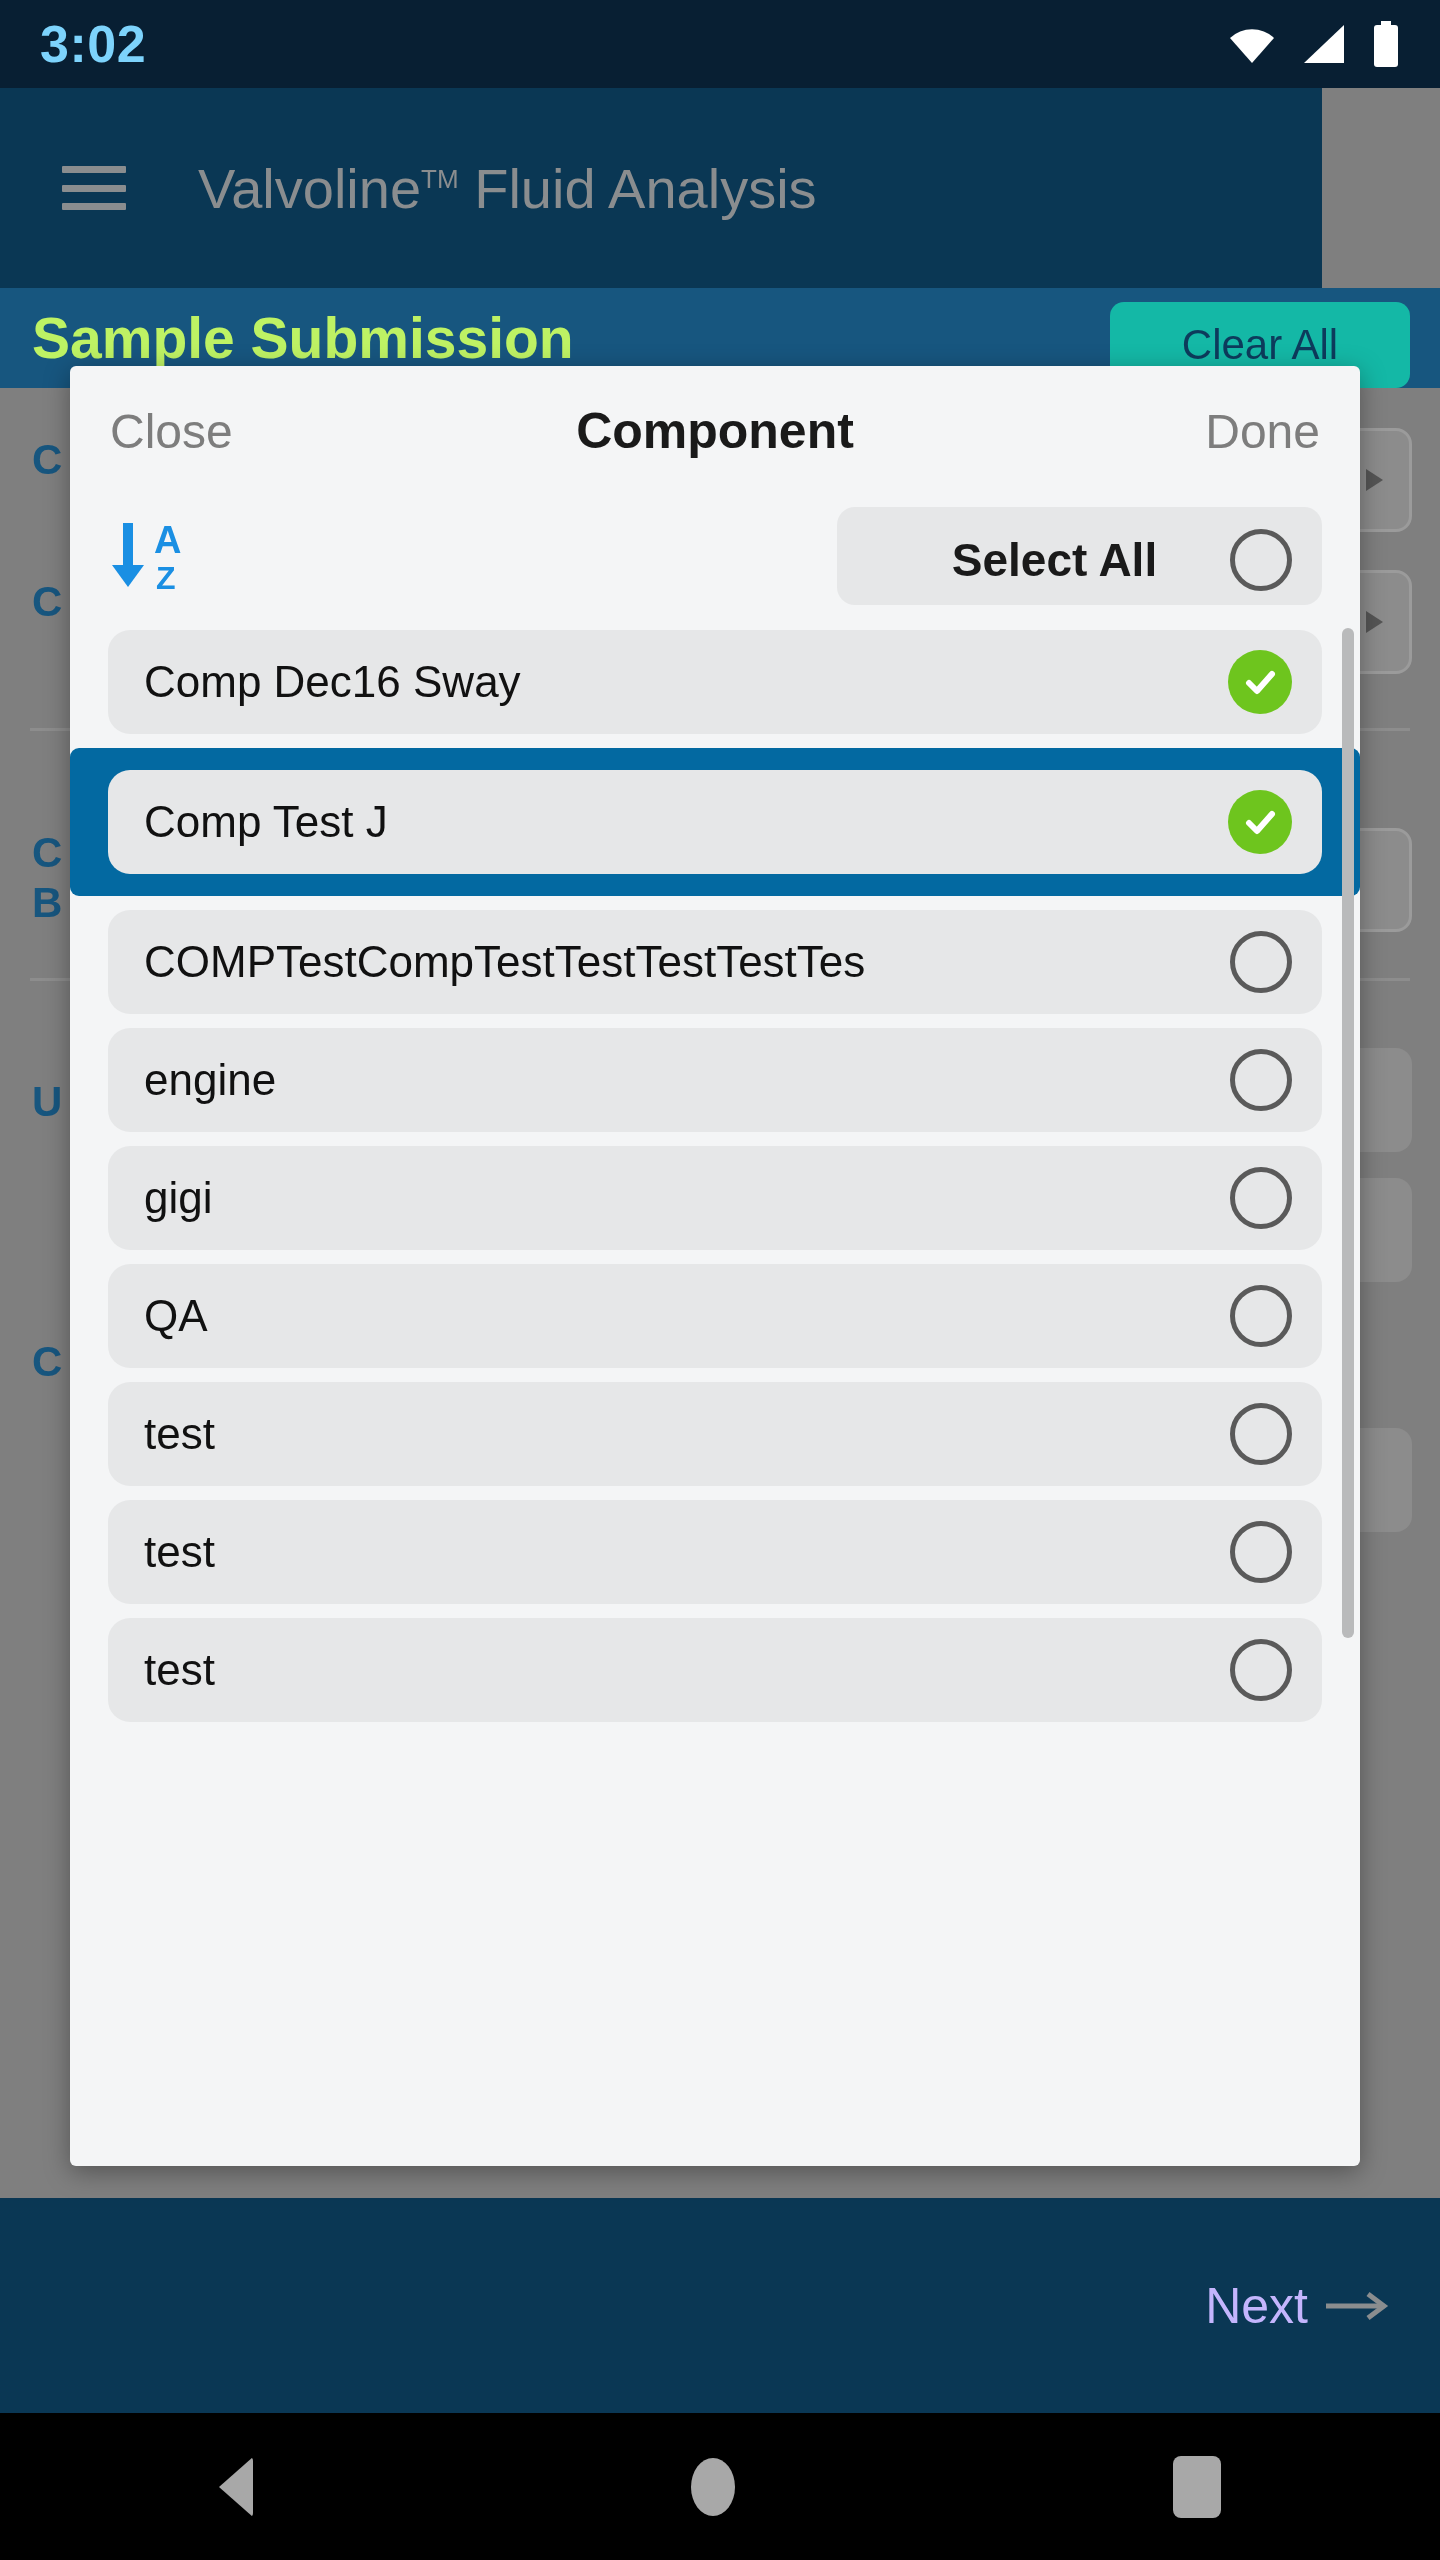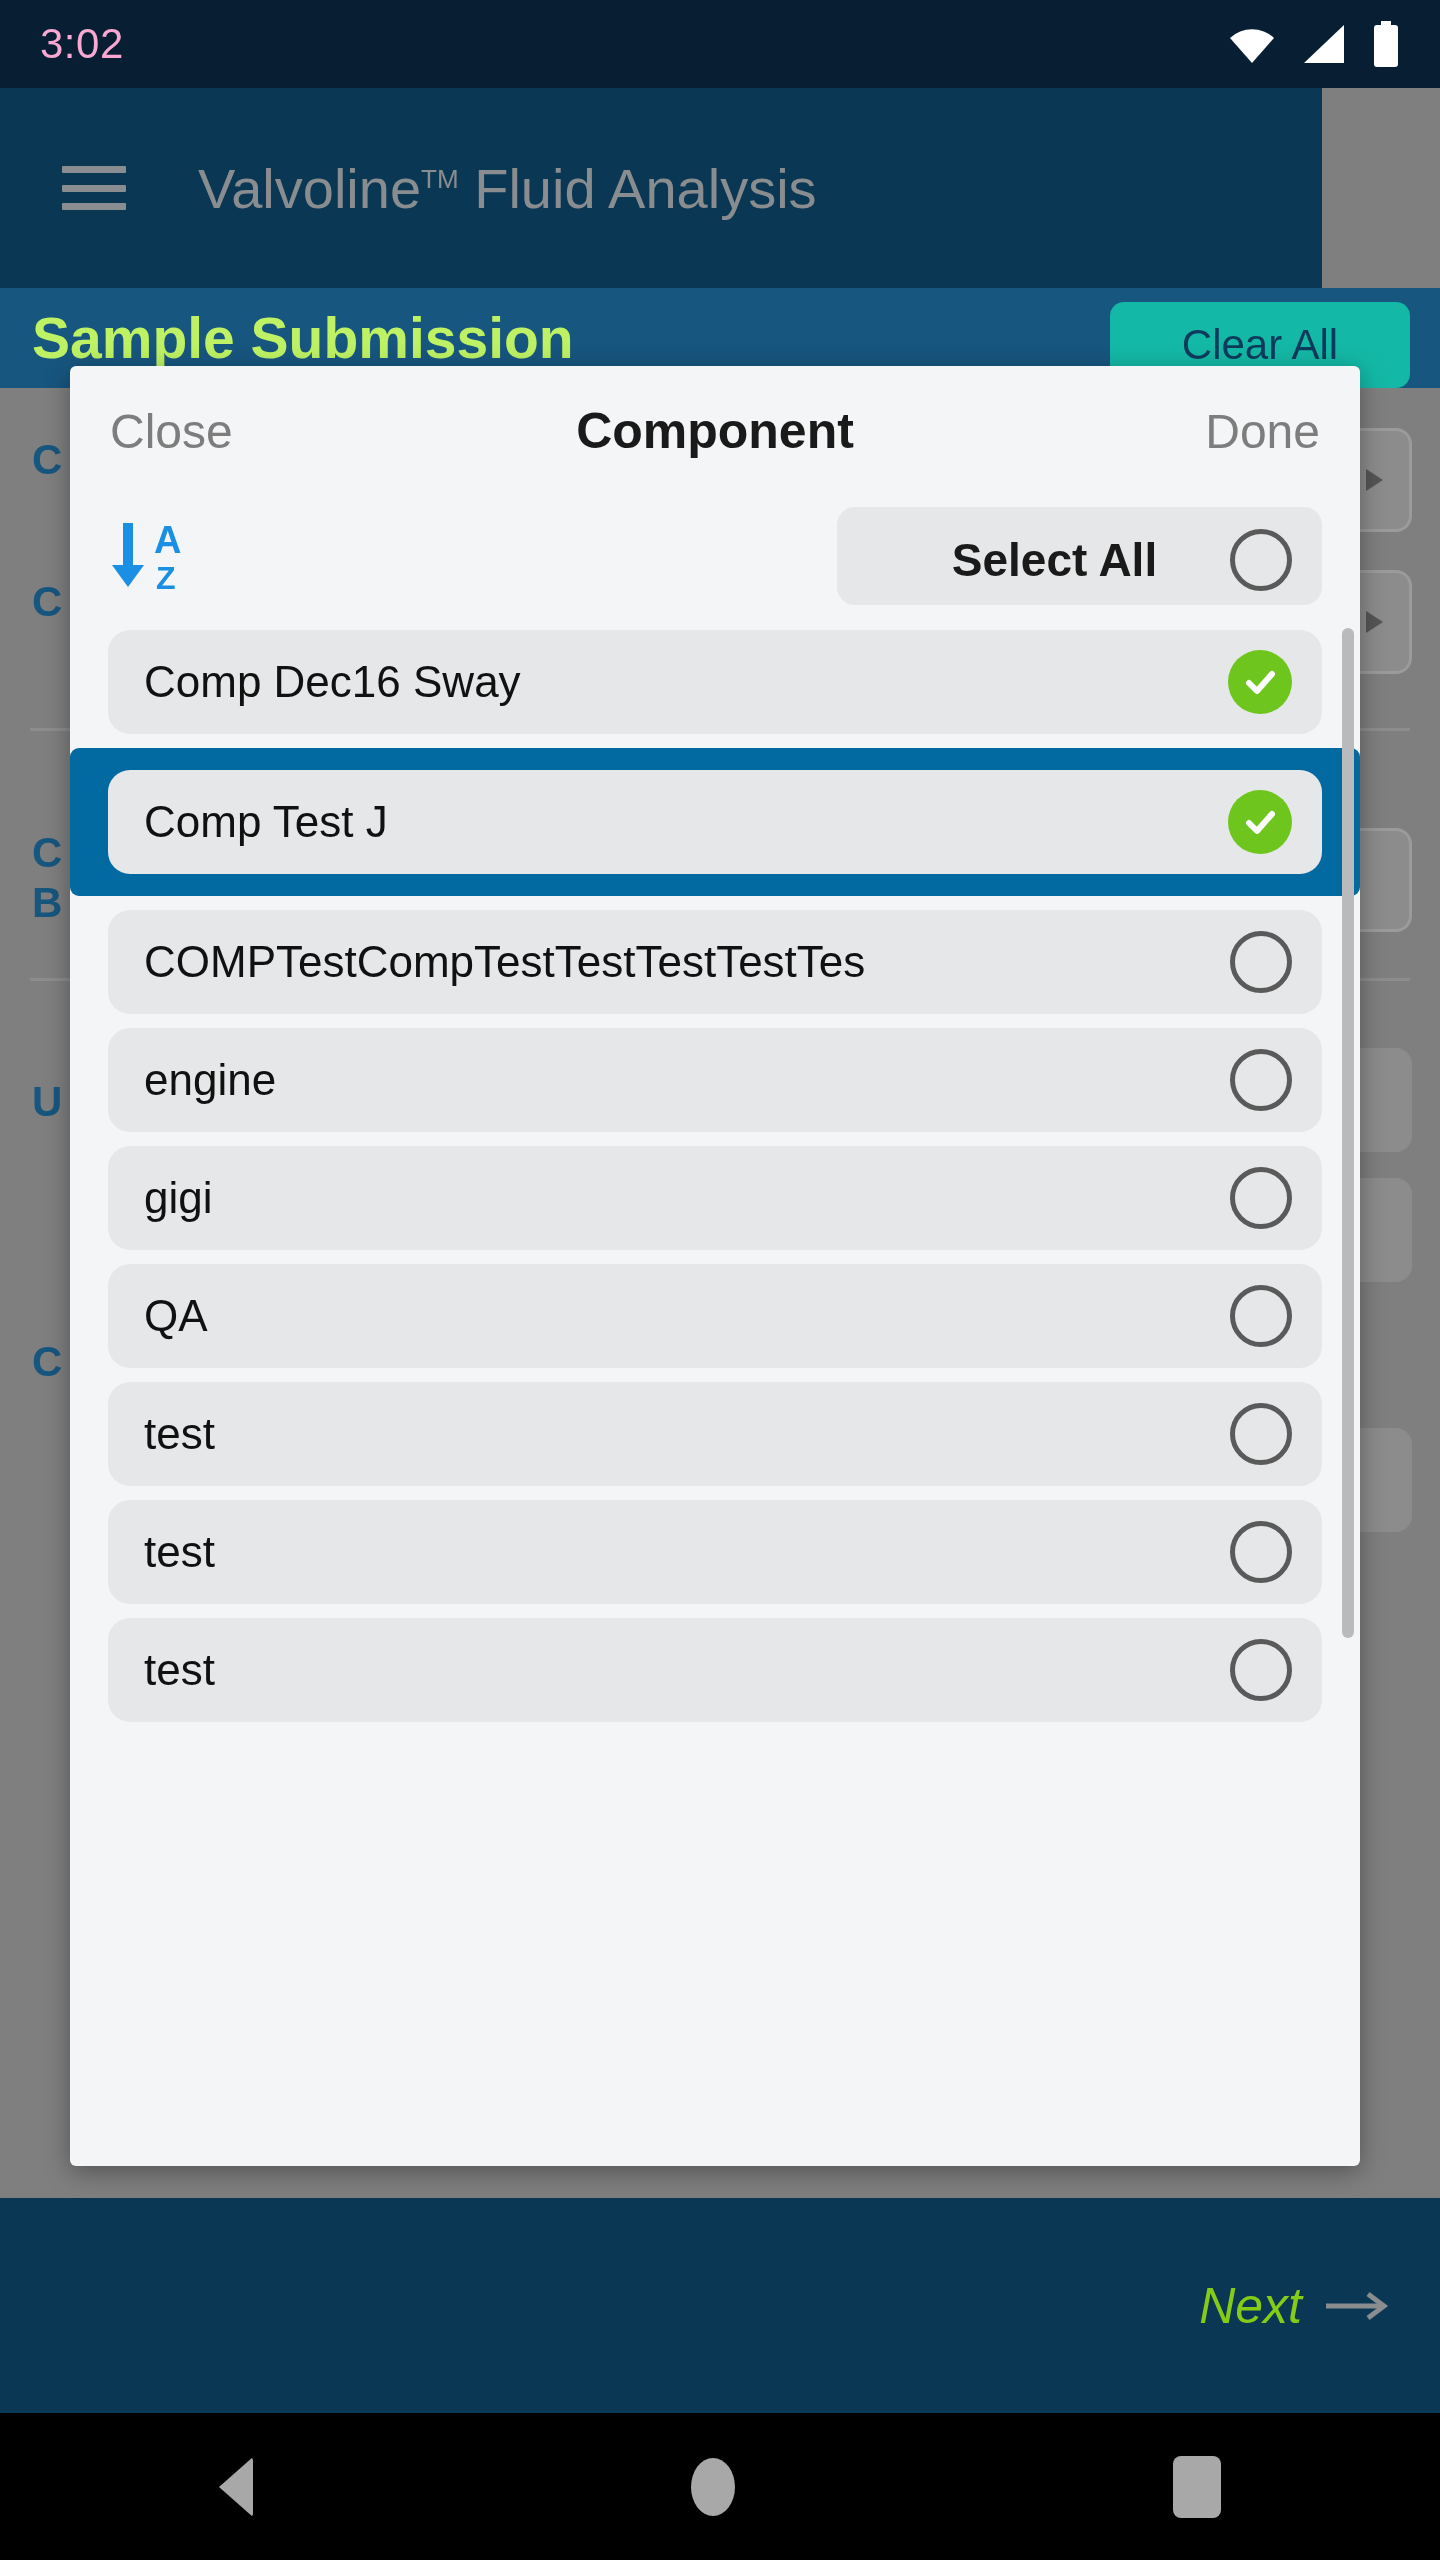--- a/index.html
+++ b/index.html
@@ -10,21 +10,21 @@
     overflow:hidden;
   }
   #screen { position:relative; width:1440px; height:2560px; background:#7f7f7f; }
 
   
   .statusbar{
     position:absolute; left:0; top:0; width:1440px; height:88px;
     background:#081f33; display:flex; align-items:center;
     padding:0 40px; z-index:5;
   }
-  .status-time{ color:#f9a8d4; font-size:42px; letter-spacing:.5px; }
+  .status-time{ color:#7dd3fc; font-size:52px; letter-spacing:.5px;font-weight:bold; }
   .status-icons{ margin-left:auto; display:flex; align-items:center; gap:26px; }
   .ic-wifi, .ic-signal, .ic-batt{ display:block; }
 
   
   .appbar{
     position:absolute; left:0; top:88px; width:1322px; height:200px;
     background:#0a3754; display:flex; align-items:center; z-index:4;
   }
   .hamburger{ width:64px; height:44px; margin-left:62px; display:flex;
     flex-direction:column; justify-content:space-between; cursor:pointer; }
@@ -78,24 +78,23 @@
     border-radius:16px; background:#8c8c8c;
   }
 
   
   .bottombar{
     position:absolute; left:0; top:2198px; width:1440px; height:215px;
     background:#0a3754; z-index:3; display:flex; align-items:center;
     justify-content:flex-end;
   }
   .next-btn{
-    display:flex; align-items:center; gap:22px; margin-right:50px;
-    color:#84cc16; font-size:50px; cursor:pointer; background:none; border:none;
+    display:flex; align-items:center; gap:16px; margin-right:50px;
+    color:#c4b5fd; font-size:50px; cursor:pointer; background:none; border:none;
     font-family:"Liberation Sans", sans-serif;
-    font-style:italic;
   }
   .next-arrow{ display:block; }
 
   .androidnav{
     position:absolute; left:0; top:2413px; width:1440px; height:147px;
     background:#000; display:flex; align-items:center;
     justify-content:space-around; z-index:6;
   }
   .nav-back{
     width:0;height:0;border-right:34px solid #a8a8a8;

